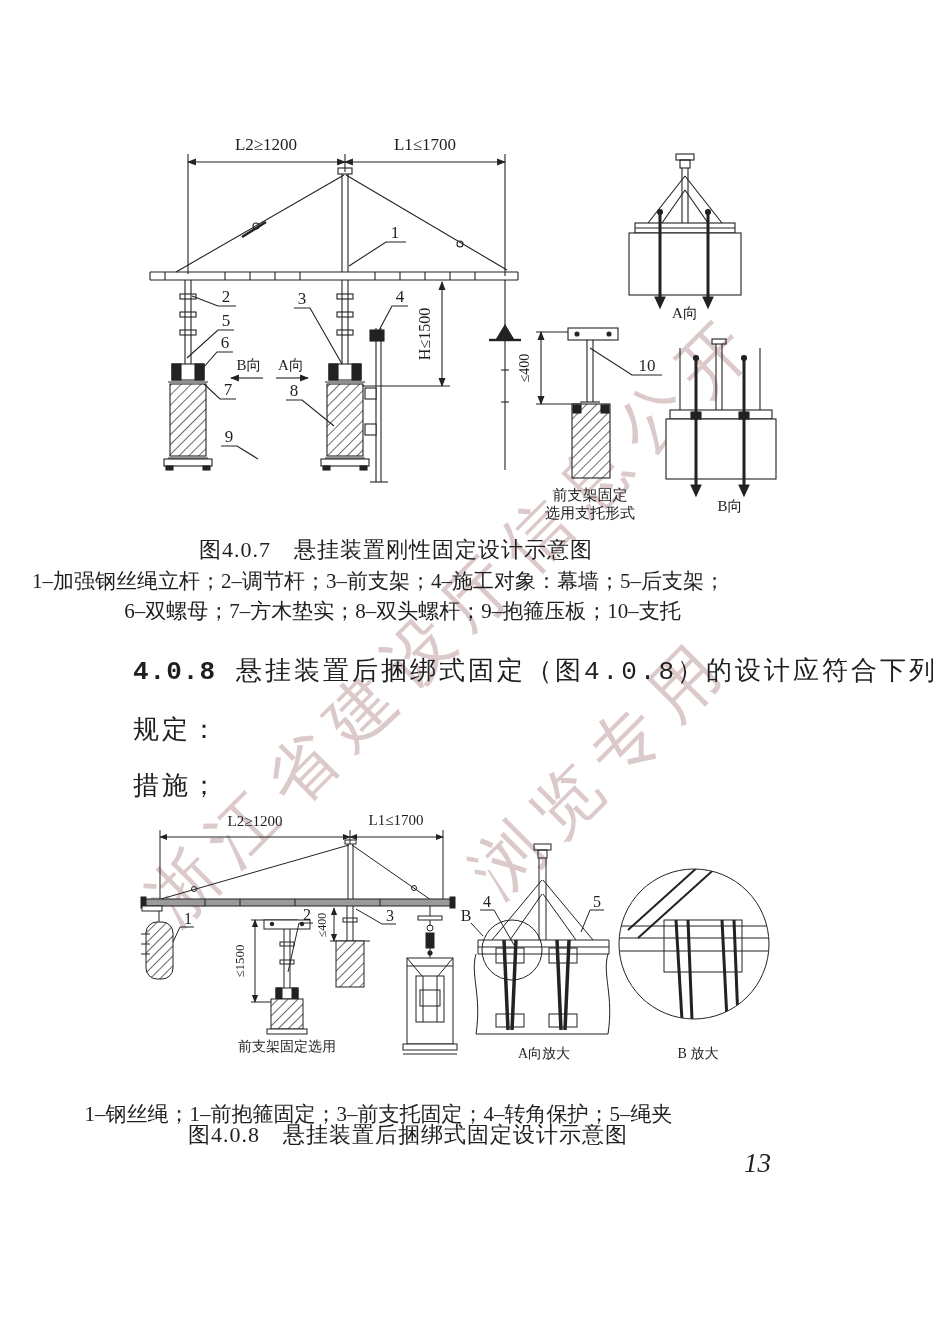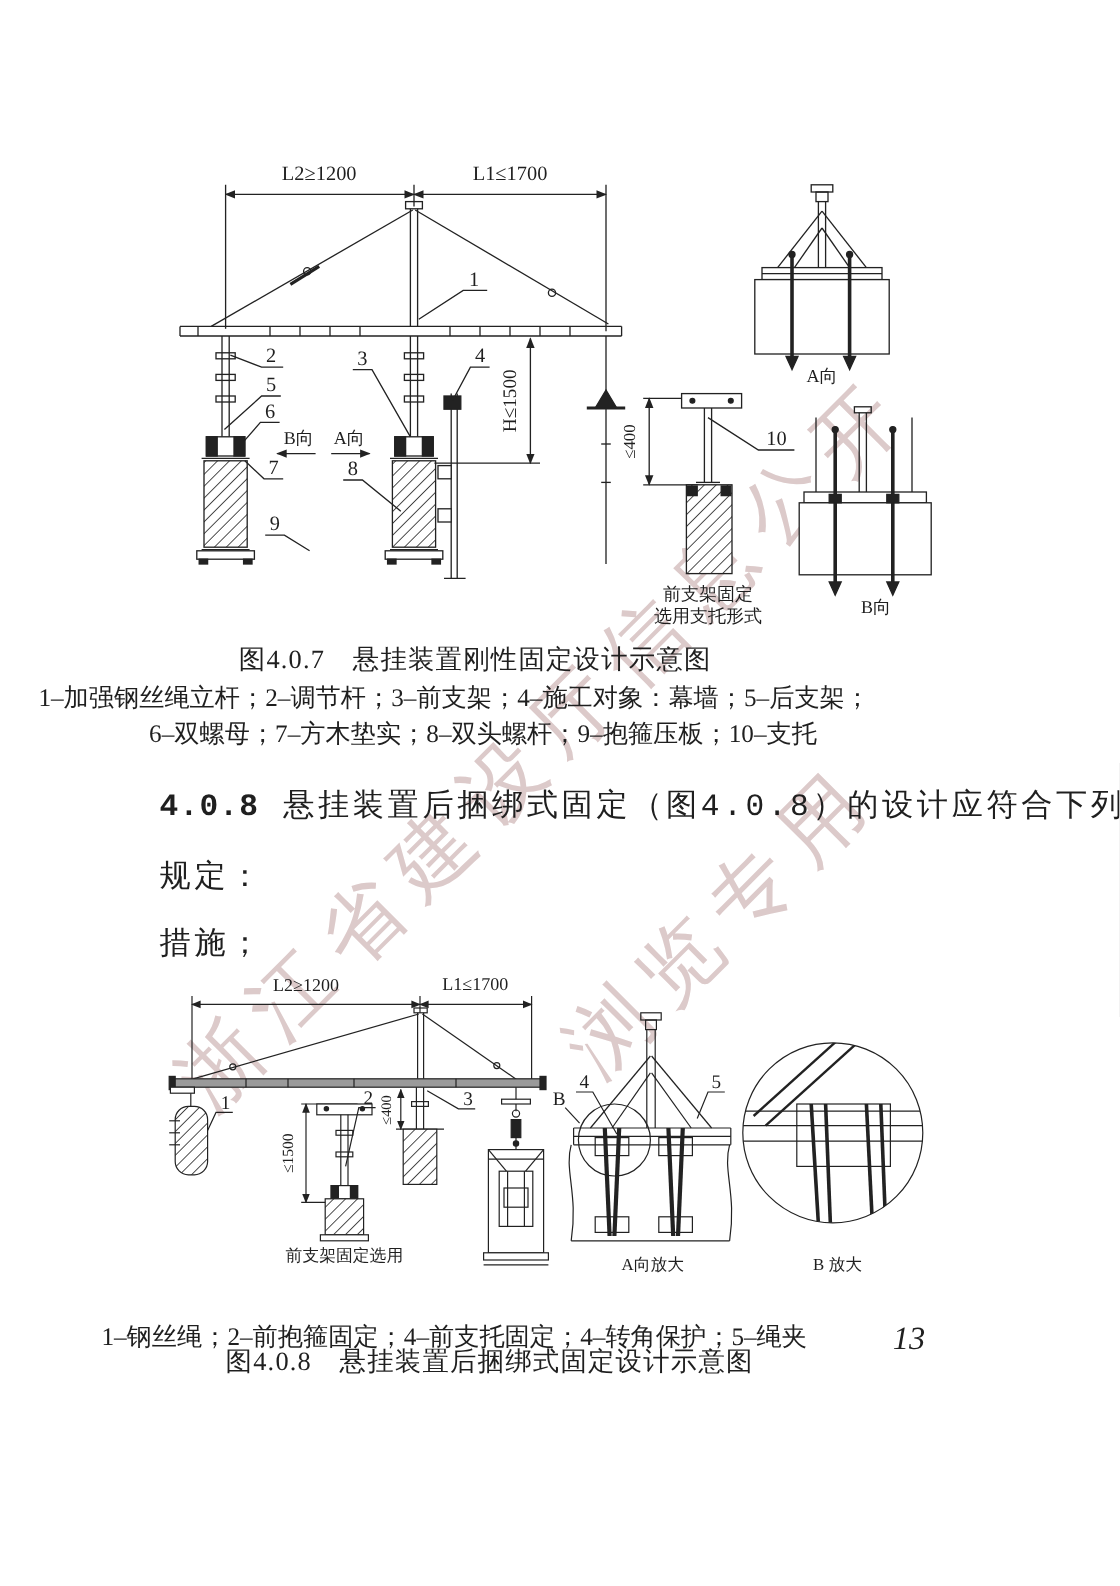--- a/index.html
+++ b/index.html
@@ -28,21 +28,21 @@
   .leg407b { top:597px;padding-left:24px; }
   .leg408  { top:1100px; }
   
   .body-line { position:absolute; font-size:26px; white-space:nowrap; }
   .clause-l1 { left:133px; top:653px; letter-spacing:3px;font-family:Liberation Mono, monospace; }
   .clause-l2 { left:133px; top:697px; letter-spacing:3px;margin-top:15px; }
   .item-l1   { left:170px; top:732px; letter-spacing:2.5px; }
   .item-l2   { left:133px; top:768px; letter-spacing:3px; }
   .num-bold  { font-weight:bold; margin-right:20px; letter-spacing:1px; }
   
-  .page-number { position:absolute; left:744px; top:1100px; font-size:27px; font-style:italic; }
+  .page-number { position:absolute; left:744px; top:1148px; font-size:27px; font-style:italic; }
 </style>
 </head>
 <body>
 
 <div class="page">
 
   <div class="watermark" style="color: rgb(220, 202, 202);">
     <div class="wm-line wm-1">浙江省建设厅信息公开</div>
     <div class="wm-line wm-2">浏览专用</div>
   </div>
@@ -373,17 +373,17 @@
     <text x="260" y="111" font-size="16" text-anchor="middle">3</text>
     <text x="357" y="97" font-size="16" text-anchor="middle">4</text>
     <text x="467" y="97" font-size="16" text-anchor="middle">5</text>
     <text x="336" y="111" font-size="16" text-anchor="middle">B</text>
     <text x="157" y="241" font-size="14" text-anchor="middle">前支架固定选用</text>
     <text x="414" y="248" font-size="14" text-anchor="middle">A向放大</text>
     <text x="568" y="248" font-size="14" text-anchor="middle">B 放大</text>
   </svg>
 
   <div class="caption cap408">图4.0.8　悬挂装置后捆绑式固定设计示意图</div>
-  <div class="legend leg408">1–钢丝绳；2–前抱箍固定；4–前支托固定；4–转角保护；5–绳夹</div>
+  <div class="legend leg408">1–钢丝绳；1–前抱箍固定；3–前支托固定；4–转角保护；5–绳夹</div>
 
   <div class="page-number">13</div>
 
 </div>
 
 </body></html>

